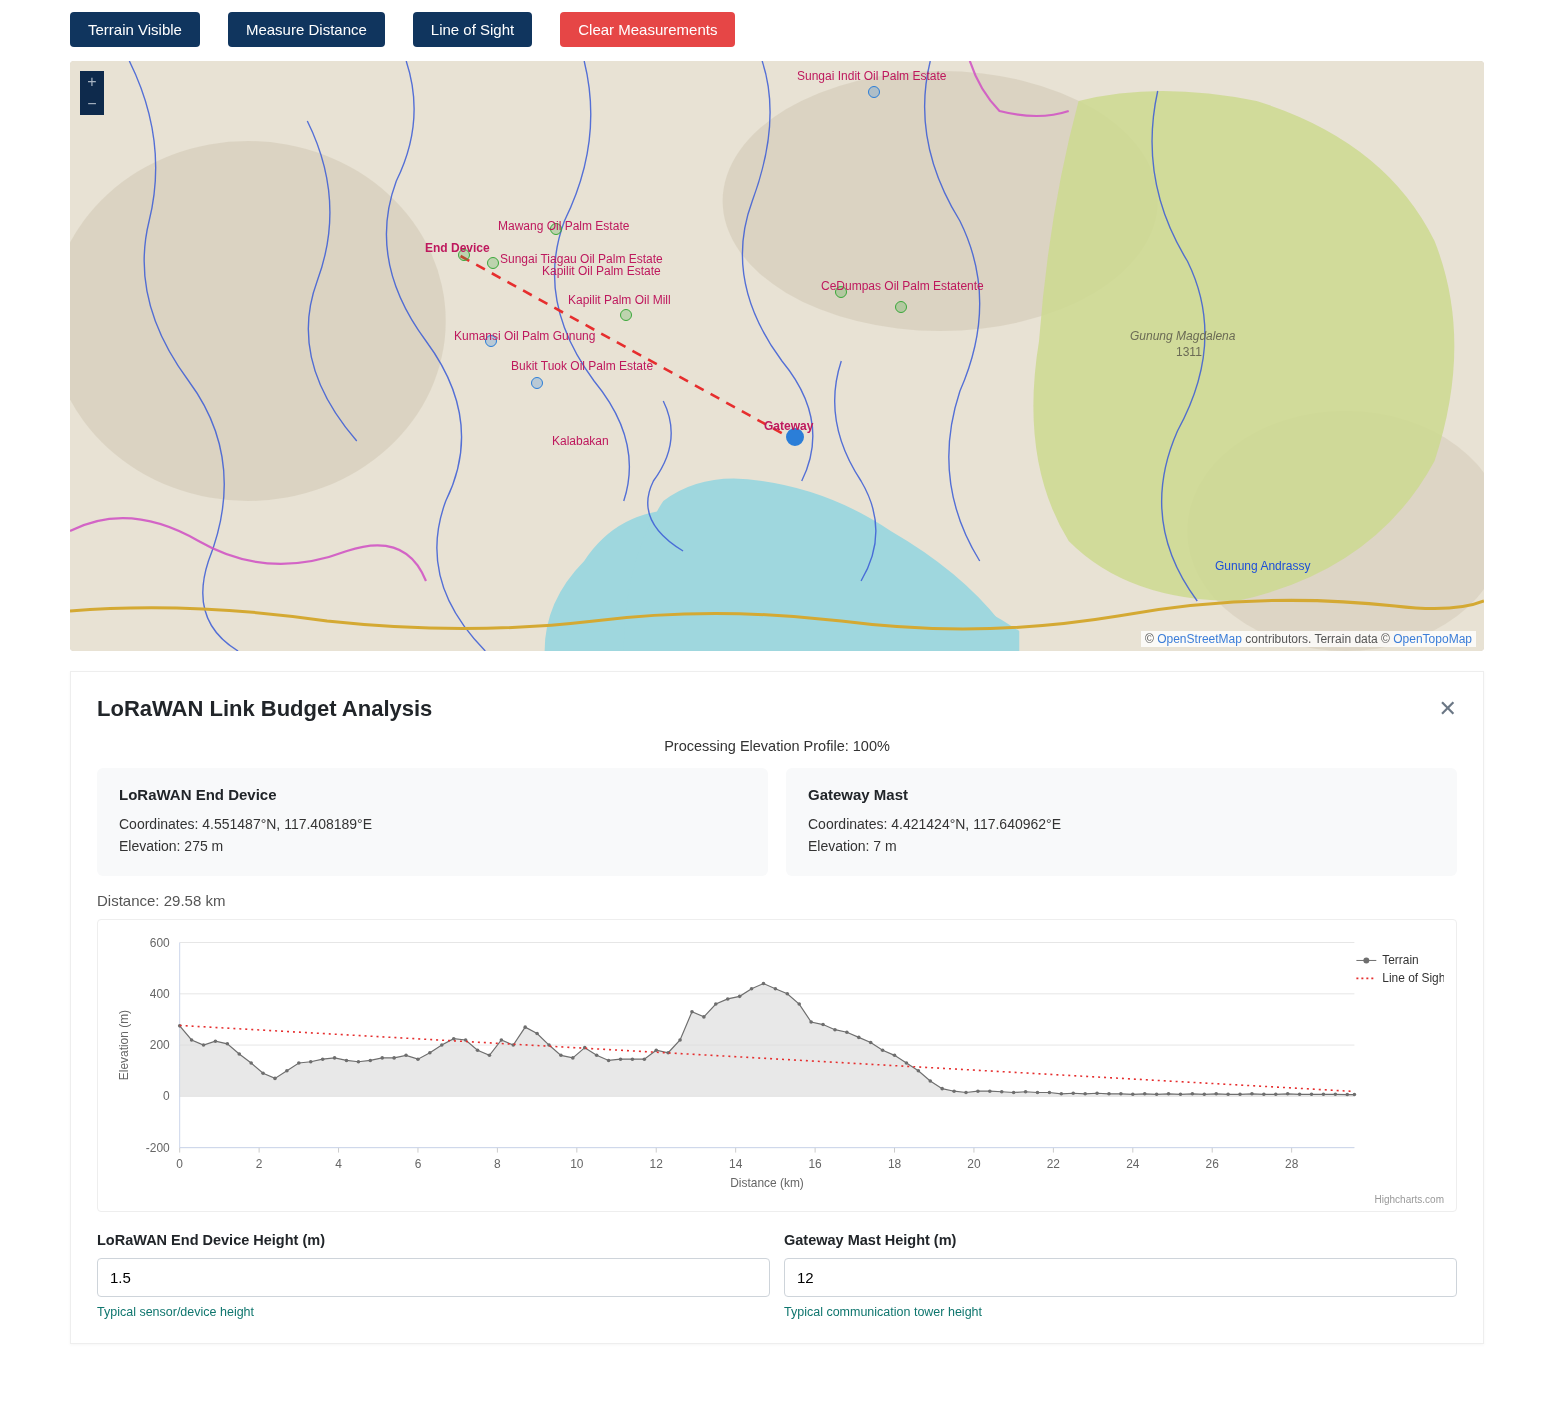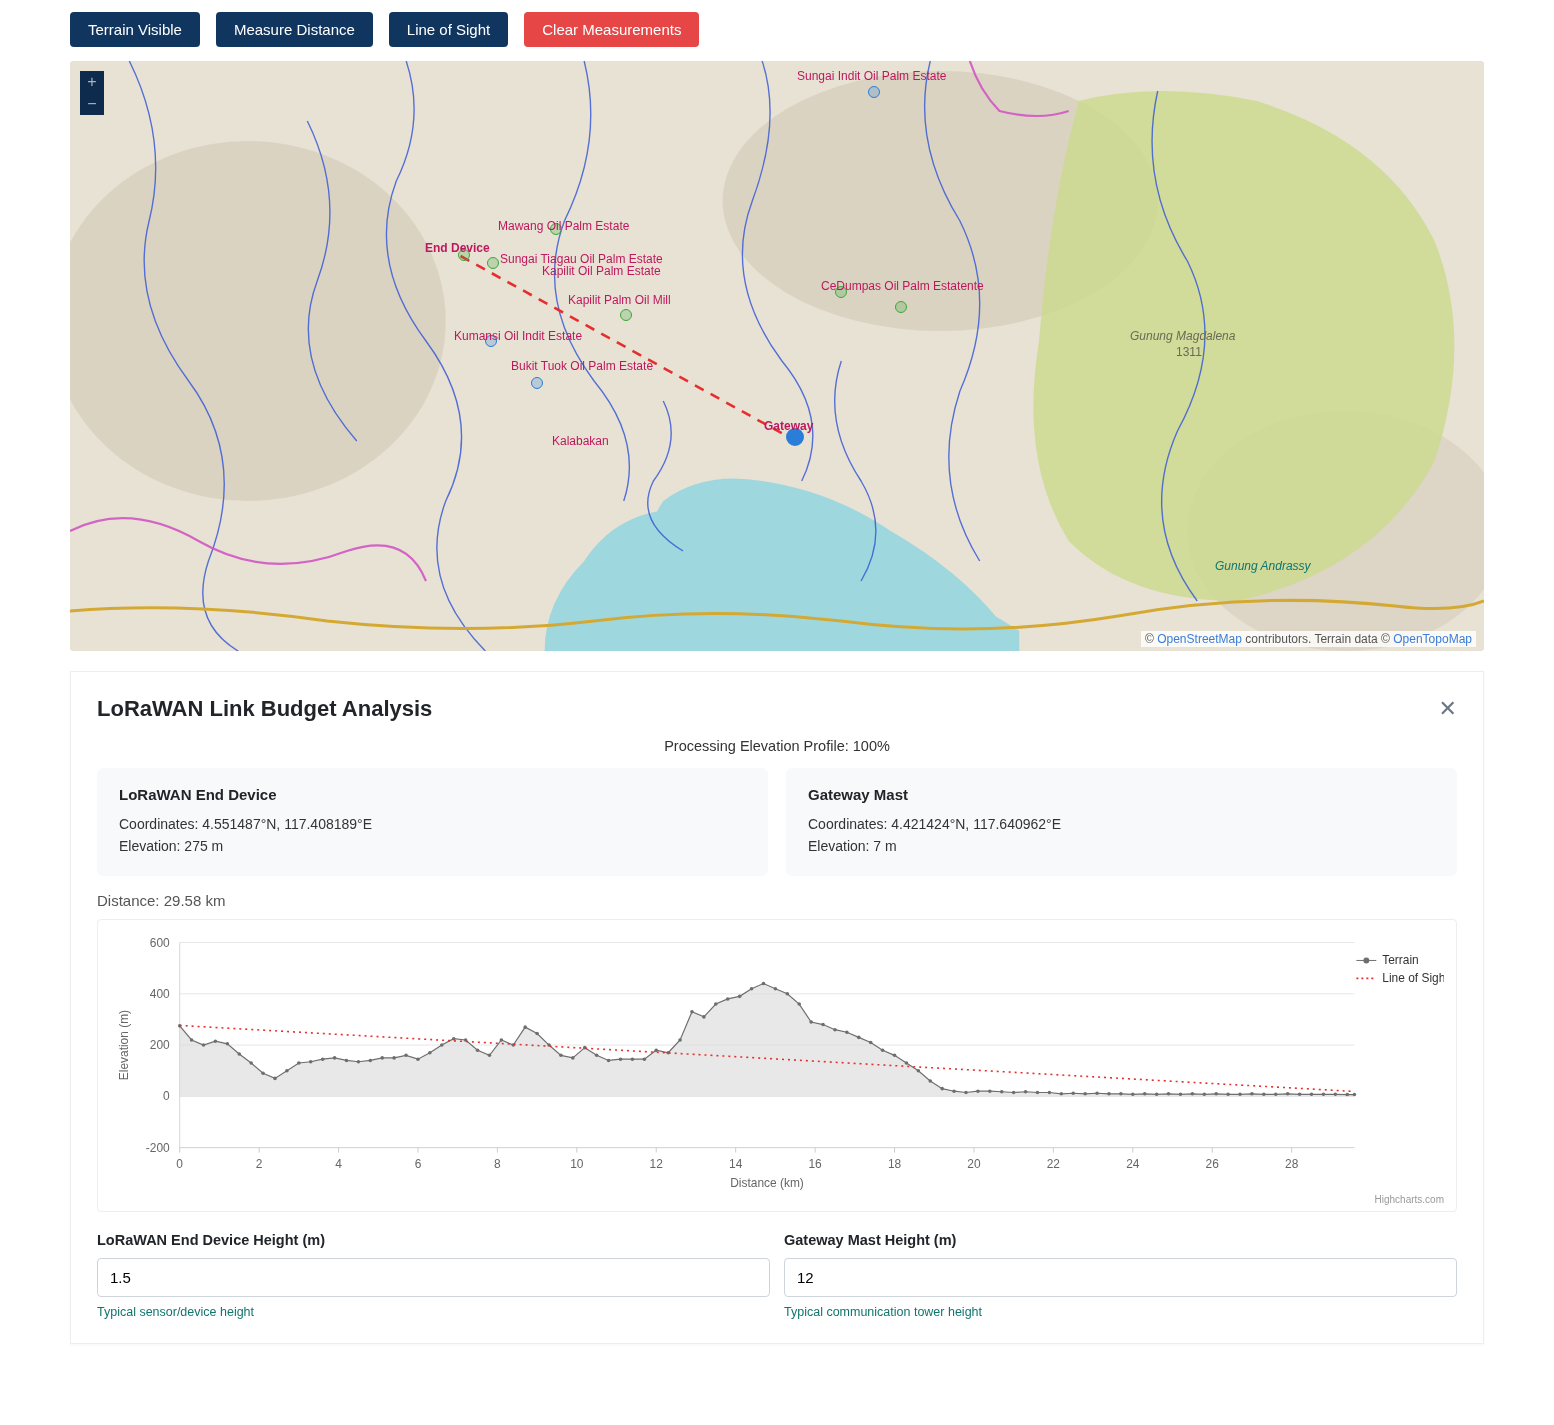--- a/index.html
+++ b/index.html
@@ -1,18 +1,18 @@
 <!DOCTYPE html>
 <html><head>
 <meta charset="utf-8">
 <style>
 * { box-sizing: border-box; margin: 0; padding: 0; }
 body { font-family: 'Segoe UI', Arial, sans-serif; background: #fff; color: #212529; padding: 0; }
 .container { max-width: 1490px; margin: 0 auto; padding: 0 8px; }
-.toolbar { display: flex; gap: 16px; padding: 12px 30px 14px; }
+.toolbar { display: flex; gap: 28px; padding: 12px 30px 14px; }
 .btn { padding: 9px 18px; border-radius: 4px; font-size: 15px; cursor: pointer; border: none; color: #fff; }
 .btn-primary { background: #10355e; }
 .btn-danger { background: #e64646; }
 .map-wrap { margin: 0 30px 20px; position: relative; height: 590px; background: #d9d3c5; border-radius: 4px; overflow: hidden; }
 .map-canvas { width: 100%; height: 100%; position: relative; }
 .zoom-ctrl { position: absolute; top: 10px; left: 10px; display: flex; flex-direction: column; }
 .zoom-ctrl button { width: 24px; height: 22px; background: #0e2a4c; color: #a8b4c2; border: 1px solid #0e2a4c; font-size: 16px; line-height: 1; cursor: pointer; }
 .map-label { position: absolute; font-size: 12px; color: #be185d; white-space: nowrap; }
 .map-label.bold { font-weight: 700; }
 .map-marker { position: absolute; width: 12px; height: 12px; border-radius: 50%; border: 1.5px solid currentColor; }
@@ -109,34 +109,34 @@
     <div class="map-label" style="top:158px;left:428px">Mawang Oil Palm Estate</div>
 
     <div class="map-marker dot-green" style="top:196px;left:417px"></div>
     <div class="map-label" style="top:191px;left:430px">Sungai Tiagau Oil Palm Estate</div>
     <div class="map-label" style="top:203px;left:472px">Kapilit Oil Palm Estate</div>
 
     <div class="map-marker dot-green" style="top:248px;left:550px"></div>
     <div class="map-label" style="top:232px;left:498px">Kapilit Palm Oil Mill</div>
 
     <div class="map-marker dot-blue" style="top:274px;left:415px"></div>
-    <div class="map-label" style="top:268px;left:384px">Kumansi Oil Indit Estate</div>
+    <div class="map-label" style="top:268px;left:384px">Kumansi Oil Palm Gunung</div>
 
     <div class="map-marker dot-blue" style="top:316px;left:461px"></div>
     <div class="map-label" style="top:298px;left:441px">Bukit Tuok Oil Palm Estate</div>
 
     <div class="map-label" style="top:373px;left:482px">Kalabakan</div>
 
     <div class="map-marker dot-green" style="top:240px;left:825px"></div>
     <div class="map-marker dot-green" style="top:225px;left:765px"></div>
     <div class="map-label" style="top:218px;left:751px">CeDumpas Oil Palm Estatente</div>
 
     <div class="map-label" style="top:268px;left:1060px;font-style:italic;color:#6b6b55">Gunung Magdalena</div>
     <div class="map-label" style="top:284px;left:1106px;color:#6b6b55">1311</div>
-    <div class="map-label" style="top:498px;left:1145px;font-style:italic;color:#0f766e">Gunung Andrassy</div>
+    <div class="map-label" style="top:498px;left:1145px;color:#1d4ed8">Gunung Andrassy</div>
 
     <div class="attribution">
       © <a>OpenStreetMap</a><span> contributors. Terrain data © </span><a>OpenTopoMap</a>
     </div>
   </div>
 
   <div class="panel">
     <div class="panel-header">
       <div class="panel-title">LoRaWAN Link Budget Analysis</div>
       <div class="close-x">✕</div>

